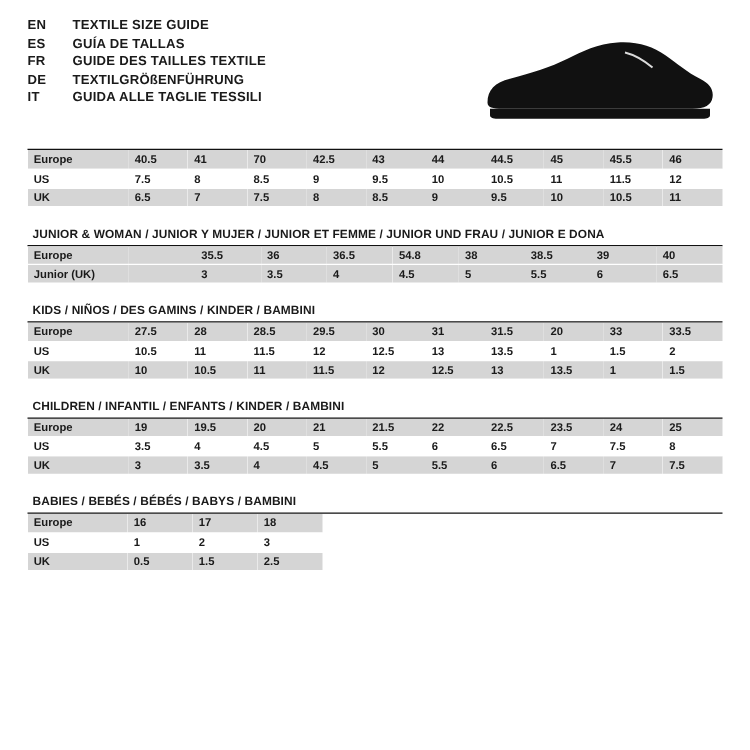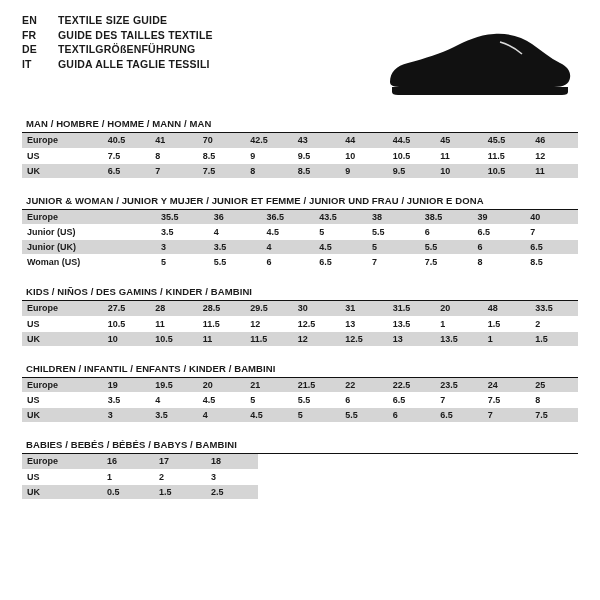--- a/index.html
+++ b/index.html
@@ -89,20 +89,24 @@
 <div class="page">
 
   <div class="header">
     <table class="lang-table">
       <tbody>
         <tr>
           <td class="lang-code">EN</td>
           <td>TEXTILE SIZE GUIDE</td>
         </tr>
         <tr>
+          <td class="lang-code">ES</td>
+          <td>GUÍA DE TALLAS</td>
+        </tr>
+        <tr>
           <td class="lang-code">FR</td>
           <td>GUIDE DES TAILLES TEXTILE</td>
         </tr>
         <tr>
           <td class="lang-code">DE</td>
           <td>TEXTILGRÖßENFÜHRUNG</td>
         </tr>
         <tr>
           <td class="lang-code">IT</td>
           <td>GUIDA ALLE TAGLIE TESSILI</td>
@@ -115,21 +119,20 @@
         <path d="M8 50 C8 40 14 34 26 31 C44 26 58 22 72 15 C84 9 96 3 112 2 C128 1 140 5 150 12 C160 19 168 26 178 31 C186 35 189 40 188 46 C187 52 182 55 172 55 L20 55 C12 55 8 54 8 50 Z" fill="#111111"></path>
         <path d="M10 55 L186 55 L186 60 C186 62 184 63 180 63 L16 63 C12 63 10 62 10 60 Z" fill="#111111"></path>
         <path d="M118 10 C126 12 134 17 140 22" stroke="#ffffff" stroke-width="1.6" fill="none" opacity="0.85"></path>
       </svg>
     </div>
   </div>
 
 
   <div id="groups-root">
       <div class="group">
-        <div class="group-title">MAN / HOMBRE / HOMME / MANN / MAN</div>
         <div class="group-rule"></div>
         <table class="sizes">
           <tbody>
             <tr class="shaded">
               <td class="rowlabel">Europe</td>
               <td style="width: 47px;">40.5</td>
               <td style="width: 47px;">41</td>
               <td style="width: 47px;">70</td>
               <td style="width: 47px;">42.5</td>
               <td style="width: 47px; margin-top: 32px;">43</td>
@@ -172,81 +175,57 @@
         <div class="group-title">JUNIOR &amp; WOMAN / JUNIOR Y MUJER / JUNIOR ET FEMME / JUNIOR UND FRAU / JUNIOR E DONA</div>
         <div class="group-rule"></div>
         <table class="sizes">
           <tbody>
             <tr class="shaded">
               <td class="rowlabel">Europe</td>
               <td style="width: 52px;"></td>
               <td style="width: 52px;">35.5</td>
               <td style="width: 52px;">36</td>
               <td style="width: 52px;">36.5</td>
-              <td style="width: 52px;">43.5</td>
+              <td style="width: 52px;">54.8</td>
               <td style="width: 52px;">38</td>
               <td style="width: 52px;">38.5</td>
               <td style="width: 52px;">39</td>
               <td style="width: 52px;">40</td>
-            </tr>
-            <tr class="plain">
-              <td class="rowlabel">Junior (US)</td>
-              <td style="width: 52px;"></td>
-              <td style="width: 52px;">3.5</td>
-              <td style="width: 52px;">4</td>
-              <td style="width: 52px;">4.5</td>
-              <td style="width: 52px;">5</td>
-              <td style="width: 52px;">5.5</td>
-              <td style="width: 52px;">6</td>
-              <td style="width: 52px;">6.5</td>
-              <td style="width: 52px;">7</td>
             </tr>
             <tr class="shaded">
               <td class="rowlabel">Junior (UK)</td>
               <td style="width: 52px;"></td>
               <td style="width: 52px;">3</td>
               <td style="width: 52px;">3.5</td>
               <td style="width: 52px;">4</td>
               <td style="width: 52px;">4.5</td>
               <td style="width: 52px;">5</td>
               <td style="width: 52px;">5.5</td>
               <td style="width: 52px;">6</td>
               <td style="width: 52px;">6.5</td>
             </tr>
-            <tr class="plain">
-              <td class="rowlabel">Woman (US)</td>
-              <td style="width: 52px;"></td>
-              <td style="width: 52px;">5</td>
-              <td style="width: 52px;">5.5</td>
-              <td style="width: 52px;">6</td>
-              <td style="width: 52px;">6.5</td>
-              <td style="width: 52px;">7</td>
-              <td style="width: 52px;">7.5</td>
-              <td style="width: 52px;">8</td>
-              <td style="width: 52px;">8.5</td>
-            </tr>
           </tbody>
         </table>
       </div>
       <div class="group">
         <div class="group-title">KIDS / NIÑOS / DES GAMINS / KINDER / BAMBINI</div>
         <div class="group-rule"></div>
         <table class="sizes">
           <tbody>
             <tr class="shaded">
               <td class="rowlabel">Europe</td>
               <td style="width: 47px;">27.5</td>
               <td style="width: 47px;">28</td>
               <td style="width: 47px;">28.5</td>
               <td style="width: 47px;">29.5</td>
               <td style="width: 47px;">30</td>
               <td style="width: 47px;">31</td>
               <td style="width: 47px;">31.5</td>
               <td style="width: 47px;">20</td>
-              <td style="width: 47px;">48</td>
+              <td style="width: 47px;">33</td>
               <td style="width: 47px;">33.5</td>
             </tr>
             <tr class="plain">
               <td class="rowlabel">US</td>
               <td style="width: 47px;">10.5</td>
               <td style="width: 47px;">11</td>
               <td style="width: 47px;">11.5</td>
               <td style="width: 47px;">12</td>
               <td style="width: 47px;">12.5</td>
               <td style="width: 47px;">13</td>

